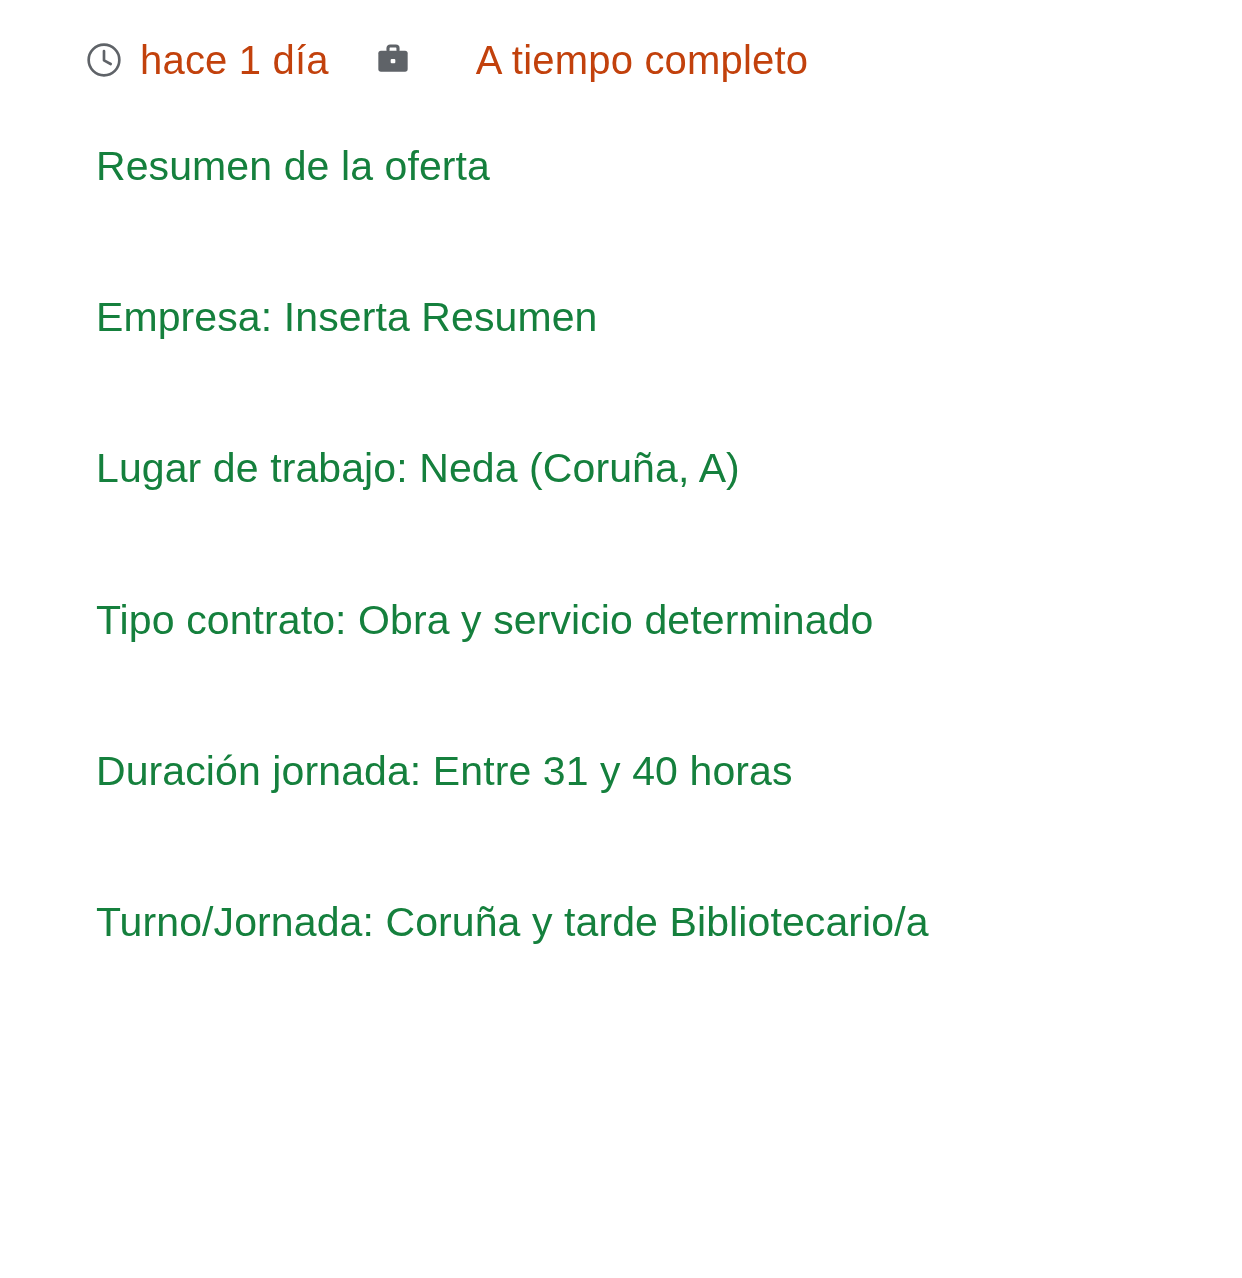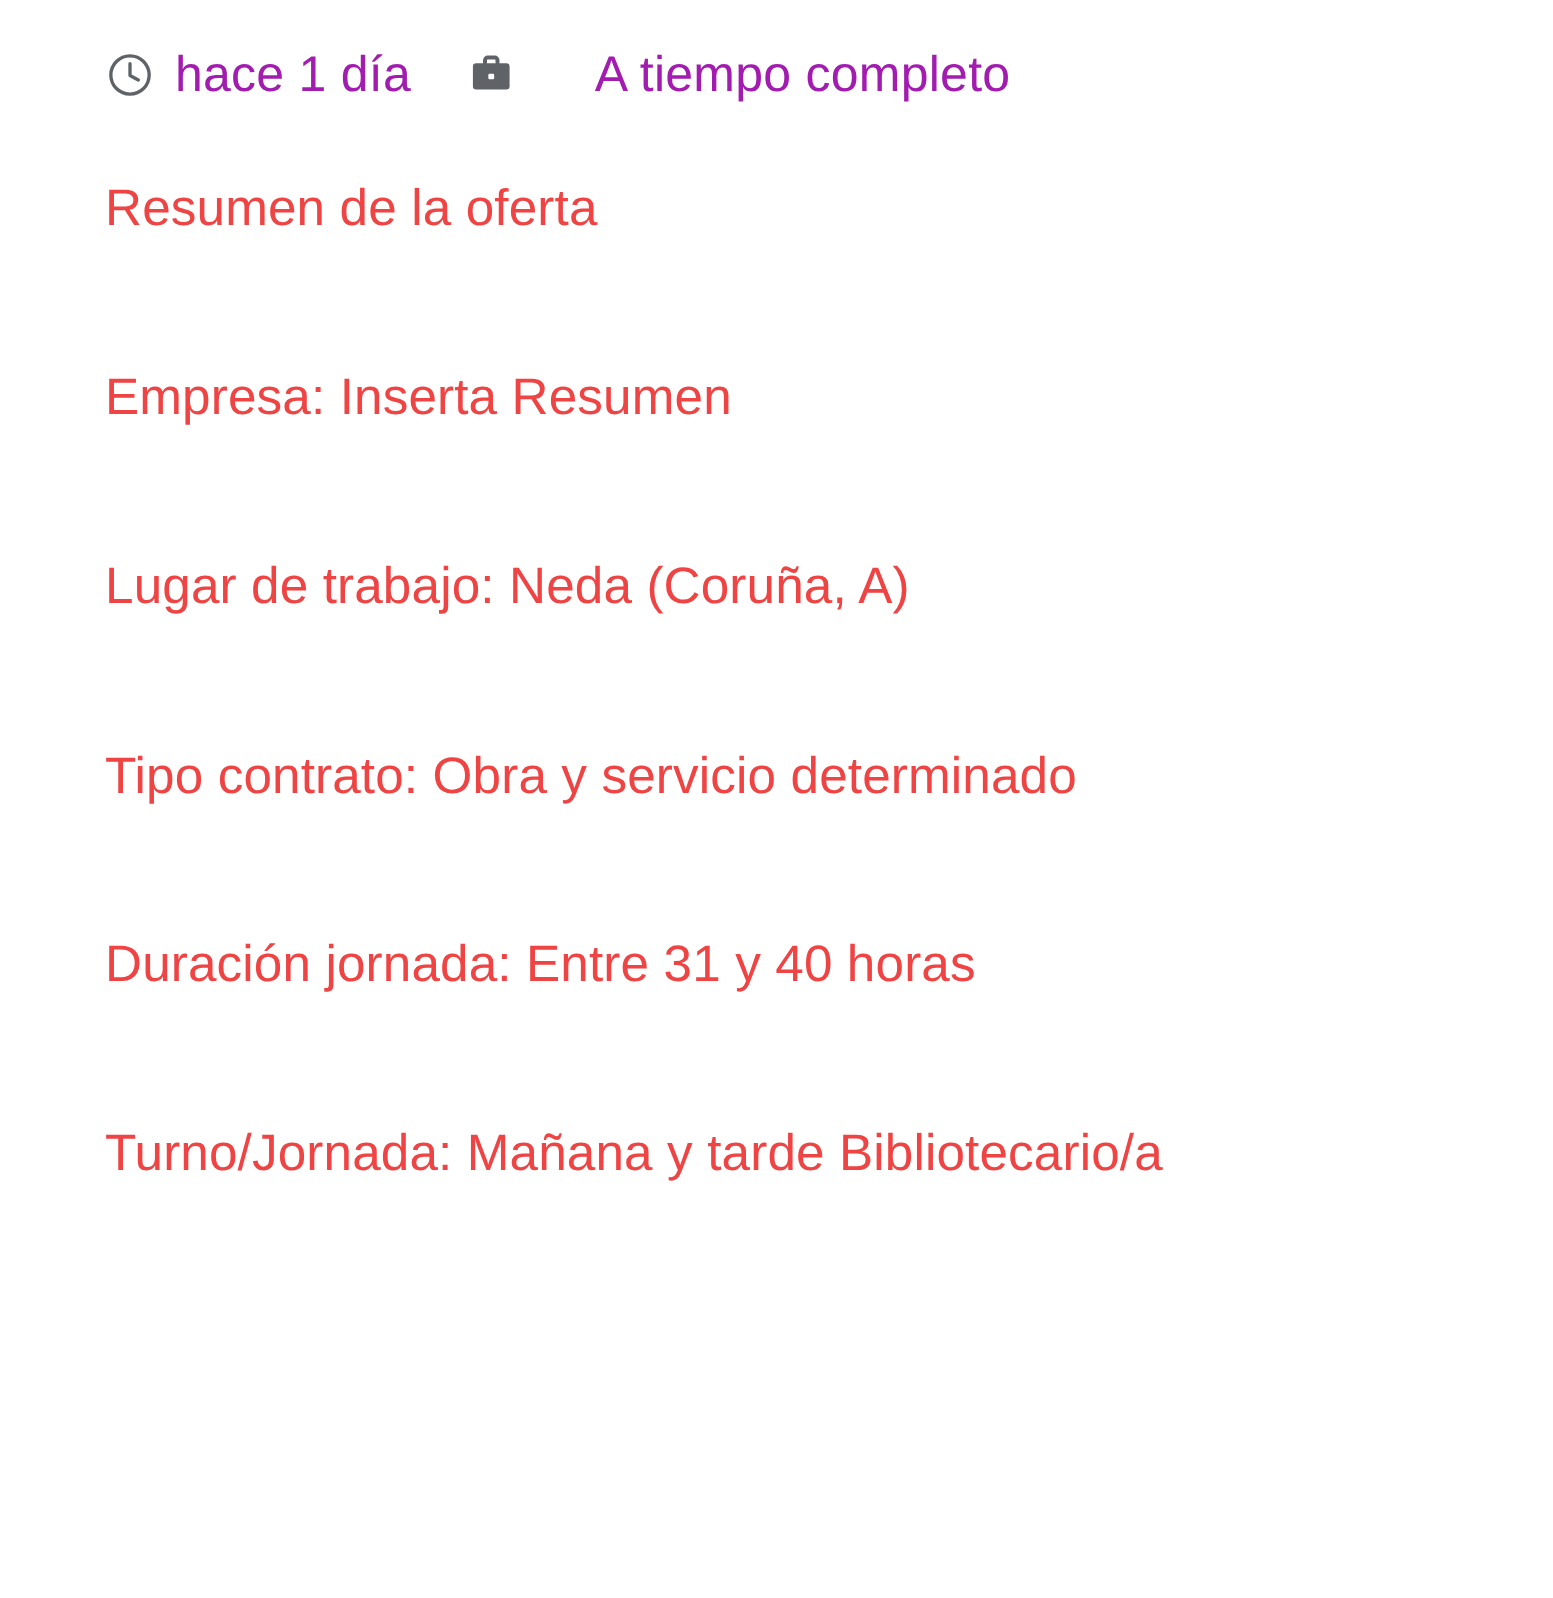--- a/index.html
+++ b/index.html
@@ -32,44 +32,44 @@
   .meta-item {
     display: flex;
     align-items: center;
   }
   .meta-item + .meta-item {
     margin-left: 44px;
     gap: 47px;
   }
   .meta-text {
     font-size: 40px;
-    color: #a21caf;
+    color: #c2410c;
     letter-spacing: 0.2px;
     white-space: nowrap;
   }
   .icon {
     display: inline-flex;
     align-items: center;
     justify-content: center;
     flex: 0 0 auto;
     margin-right: 16px;
   }
   .clock-icon svg { display: block; }
   .briefcase-icon svg { display: block; }
 
   
   .summary {
     margin-top: 22px;
   }
   .line {
     font-size: 41px;
     line-height: 1.2;
-    color: #ef4444;
+    color: #15803d;
     letter-spacing: 0.1px;
-    margin: 0 0 102px 0;
+    margin: 0 0 102px 12px;
     white-space: nowrap;
   }
   .line:last-child { margin-bottom: 0; }
 </style>
 </head>
 <body>
 
 <div class="page">
 
   <div class="meta-row">
@@ -96,16 +96,16 @@
     </div>
 
   </div>
 
   <div class="summary">
     <p class="line">Resumen de la oferta</p>
     <p class="line">Empresa: Inserta Resumen</p>
     <p class="line">Lugar de trabajo: Neda (Coruña, A)</p>
     <p class="line">Tipo contrato: Obra y servicio determinado</p>
     <p class="line">Duración jornada: Entre 31 y 40 horas</p>
-    <p class="line">Turno/Jornada: Mañana y tarde Bibliotecario/a</p>
+    <p class="line">Turno/Jornada: Coruña y tarde Bibliotecario/a</p>
   </div>
 
 </div>
 
 </body></html>

